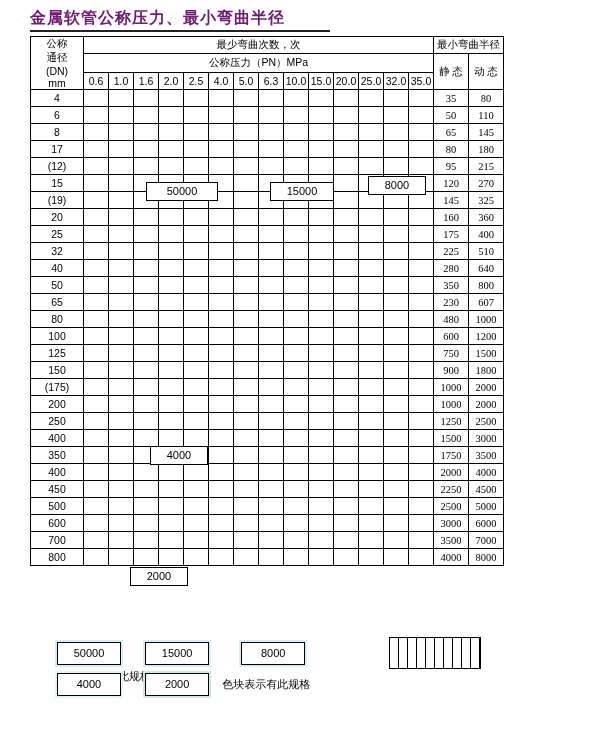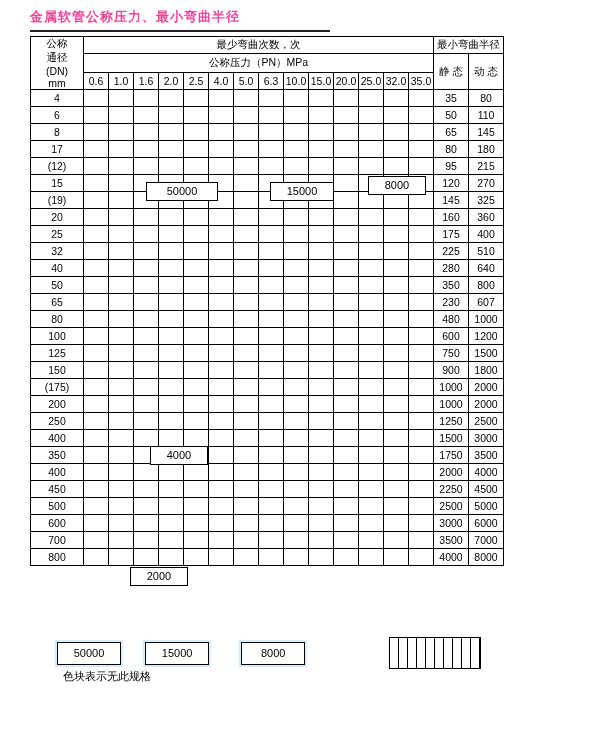--- a/index.html
+++ b/index.html
@@ -7,22 +7,22 @@
     width:600px;height:743px;
     background:#ffffff;
     font-family:"Liberation Sans","DejaVu Sans",sans-serif;
     font-size:11px;color:#000;
     position:relative;
     overflow:hidden;
   }
   #title{
     position:absolute;left:30px;top:8px;
     font-family:"Liberation Serif","DejaVu Serif",serif;
-    font-weight:bold;font-size:13px;letter-spacing:1px;
-    color:#ec4899;
+    font-weight:bold;font-size:16px;letter-spacing:1px;
+    color:#701a75;
   }
   #titlerule{
     position:absolute;left:30px;top:30px;width:300px;height:2px;background:#222;
   }
 
   
   table.grid{
     position:absolute;left:30px;top:36px;
     border-collapse:collapse;
     table-layout:fixed;
@@ -33,21 +33,21 @@
     text-align:center;
     vertical-align:middle;
     font-size:10.5px;
     font-weight:normal;
     height:16px;
     background:#fff;
   }
   .hdr{background:#d9ecf7;}
   .hdr-dn{width:52px;margin-left:24px;}
   .pn{width:24px;}
-  .rad{width:34px;}
+  .rad{width:34px;font-family:Liberation Serif, serif;}
   .dnlabel{background:#d9ecf7;font-size:10.5px;}
   .radval{font-size:10.5px;}
   
   .b1{background:#a8d8ee;}     
   .g1{background:#d8eede;}     
   .g2{background:#8fcfa8;}     
   .empty{background:#ffffff;}
 
   
   .callout{
@@ -677,13 +677,23 @@
       <span class="lgbox">15000</span>
     </span>
     <span style="display:inline-block;width:22px;"></span>
     <span class="lgwrap sw-b">
       <span class="lgbox">8000</span>
     </span>
     <span style="display:inline-block;width:76px;"></span>
     <span class="stripebox"></span>
     <span class="lgtext">色块表示无此规格</span>
   </div>
+  <div id="legend-row2">
+    <span class="lgwrap sw-g1">
+      <span class="lgbox">4000</span>
+    </span>
+    <span style="display:inline-block;width:14px;"></span>
+    <span class="lgwrap sw-g2">
+      <span class="lgbox">2000</span>
+    </span>
+    <span class="lgtext">色块表示有此规格</span>
+  </div>
 </div>
 
 </body></html>

